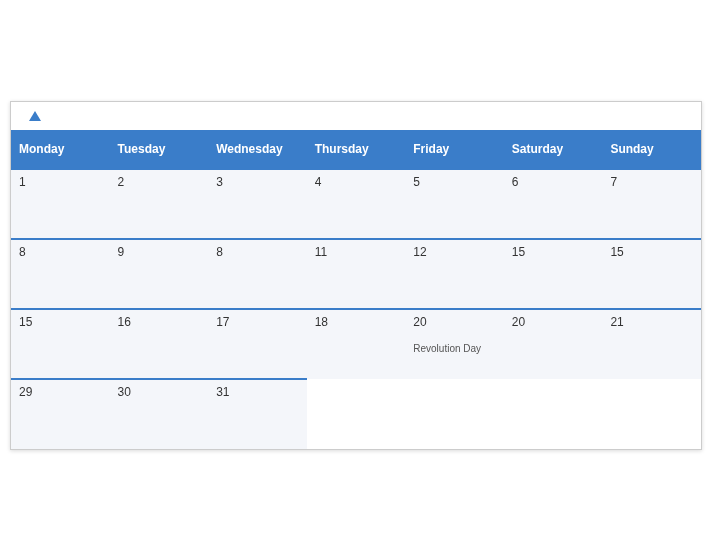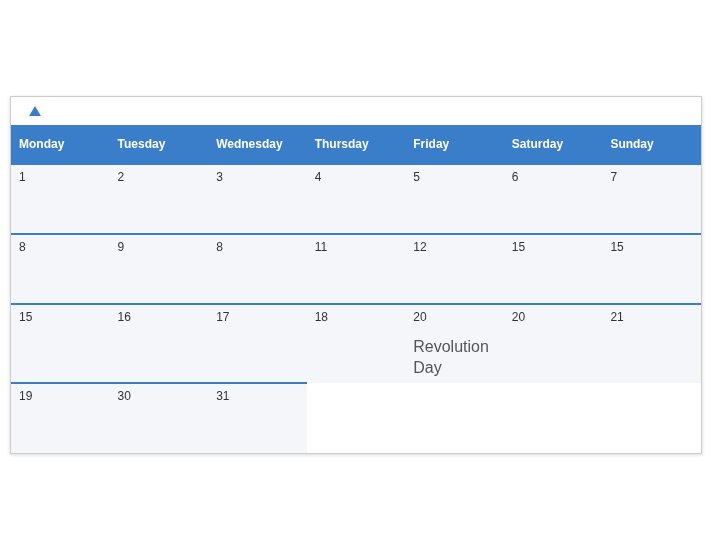--- a/index.html
+++ b/index.html
@@ -96,21 +96,21 @@
       background: #fff;
       border-top: none;
     }
     .day-number {
       font-size: 12px;
       color: #333;
       display: block;
       margin-bottom: 2px;
     }
     .day-event {
-      font-size: 16px;
+      font-size: 10px;
       color: #555;
       display: block;
       line-height: 1.3;
       margin-top: 13px;
     }
     .logo-row {
       display: flex;
       flex-direction: row;
       align-items: center;
     }
@@ -208,21 +208,21 @@
           </td>
           <td>
             <span class="day-number">20</span>
           </td>
           <td>
             <span class="day-number">21</span>
           </td>
         </tr>
         <tr>
           <td>
-            <span class="day-number">19</span>
+            <span class="day-number">29</span>
           </td>
           <td>
             <span class="day-number">30</span>
           </td>
           <td>
             <span class="day-number">31</span>
           </td>
           <td class="empty"></td>
           <td class="empty"></td>
           <td class="empty"></td>

